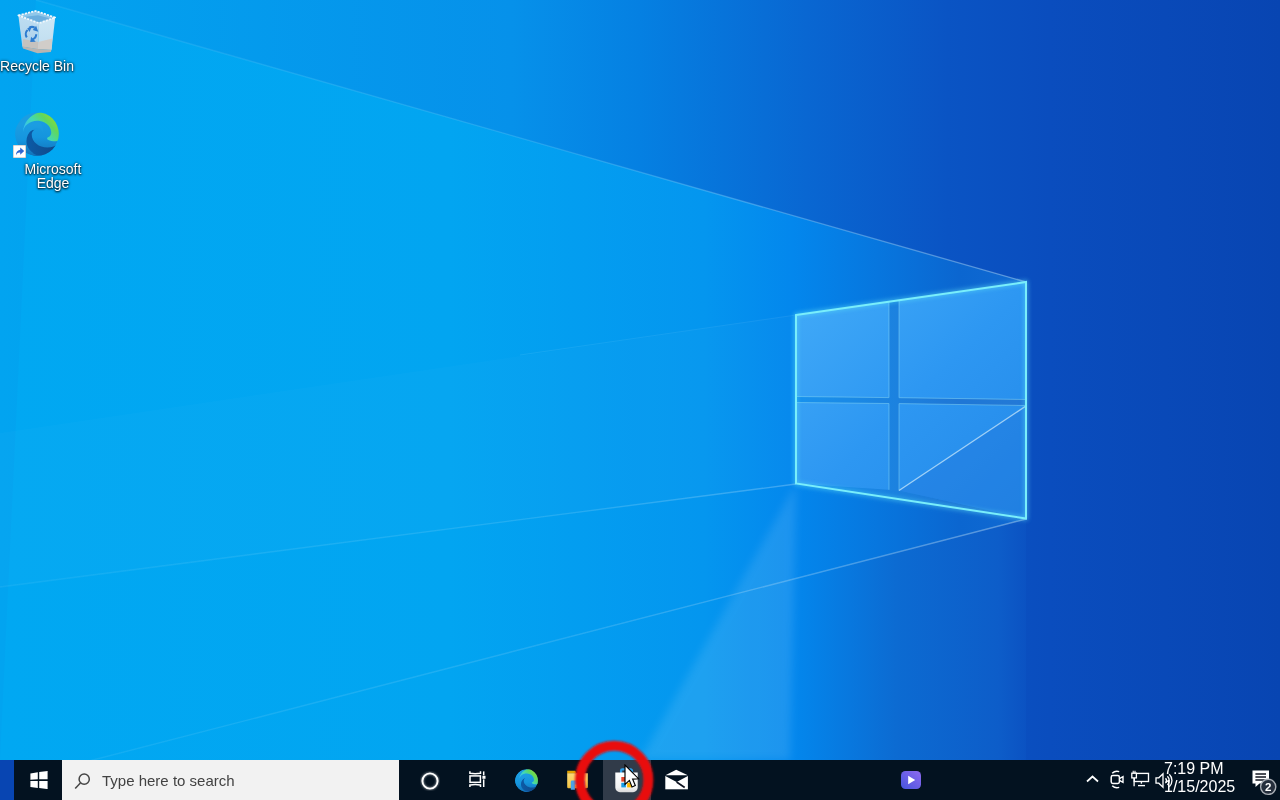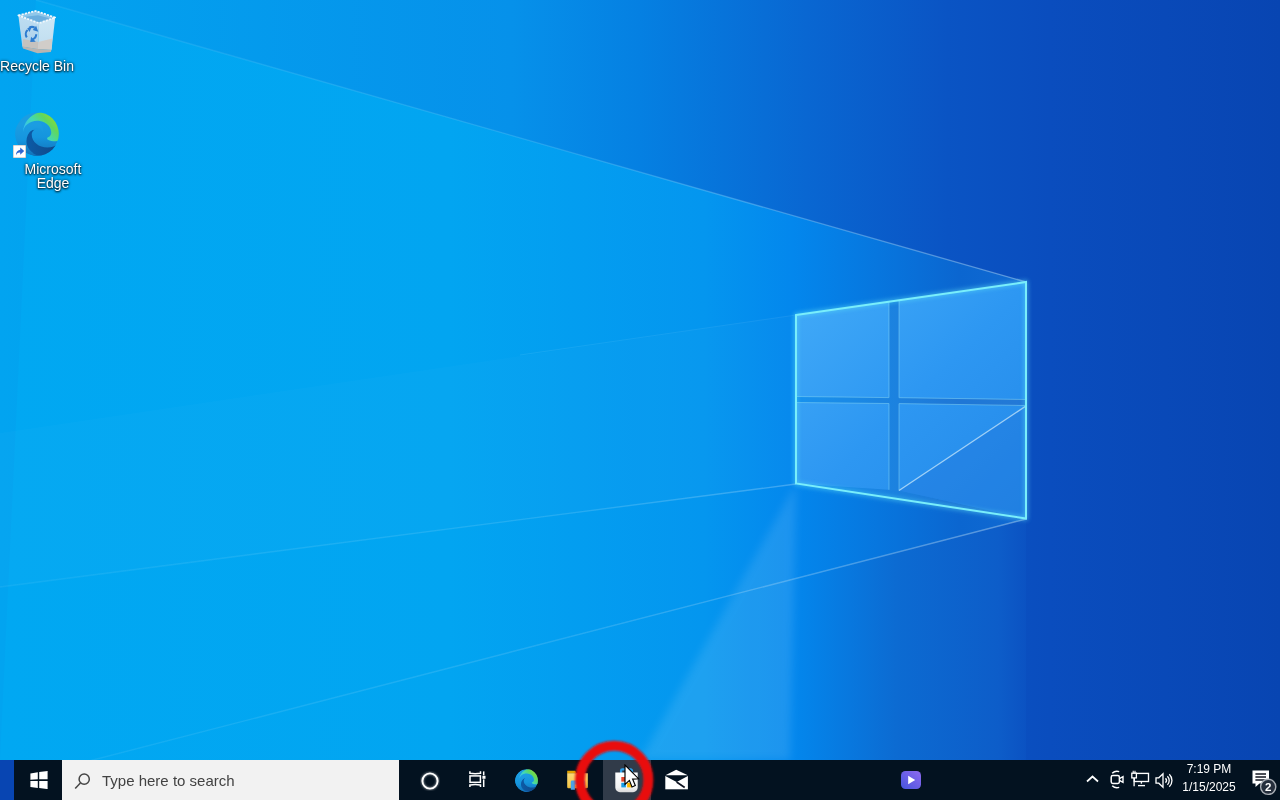--- a/index.html
+++ b/index.html
@@ -299,21 +299,21 @@
     <line x1="3.1" y1="7.9" x2="3.1" y2="16.2" stroke="#ffffff" stroke-width="1.3"></line>
   </svg>
 
   <svg class="abs" style="left:1141px;top:12px" width="18" height="17" viewBox="0 0 18 17">
     <polygon points="1,5.8 3.8,5.8 8,1.8 8,15.2 3.8,11.2 1,11.2" fill="none" stroke="#ffffff" stroke-width="1.3"></polygon>
     <path d="M10.5,6.3 a3.2,3.2 0 0 1 0,4.4" fill="none" stroke="#ffffff" stroke-width="1.3"></path>
     <path d="M12.4,4.2 a6,6 0 0 1 0,8.6" fill="none" stroke="#ffffff" stroke-width="1.3"></path>
     <path d="M14.3,2.2 a8.8,8.8 0 0 1 0,12.6" fill="none" stroke="#ffffff" stroke-width="1.3"></path>
   </svg>
 
-  <div class="abs" style="left:1150px;top:0px;width:90px;height:36px;color:#ffffff;font-size:12px;text-align:center;line-height:18px;">7:19&nbsp;PM<br>1/15/2025</div>
+  <div class="abs" style="left:1150px;top:0px;width:90px;height:36px;color:#ffffff;font-size:16px;text-align:left;line-height:18px;">7:19&nbsp;PM<br>1/15/2025</div>
 
   <svg class="abs" style="left:1238px;top:10px" width="26" height="26" viewBox="0 0 26 26">
     <path d="M0.5,0.5 H17 V13.5 H7.5 L3.5,17 V13.5 H0.5 z" fill="#ffffff"></path>
     <g stroke="#10151f" stroke-width="1.5">
       <line x1="3.4" y1="4" x2="14" y2="4"></line>
       <line x1="3.4" y1="7" x2="14" y2="7"></line>
       <line x1="3.4" y1="10" x2="14" y2="10"></line>
     </g>
     <circle cx="16.2" cy="16.8" r="7.6" fill="#252e3c" stroke="#a8adb4" stroke-width="1.4"></circle>
     <text x="16.2" y="21" font-size="11.5" font-weight="bold" fill="#ffffff" text-anchor="middle" font-family="Liberation Sans,sans-serif">2</text>

